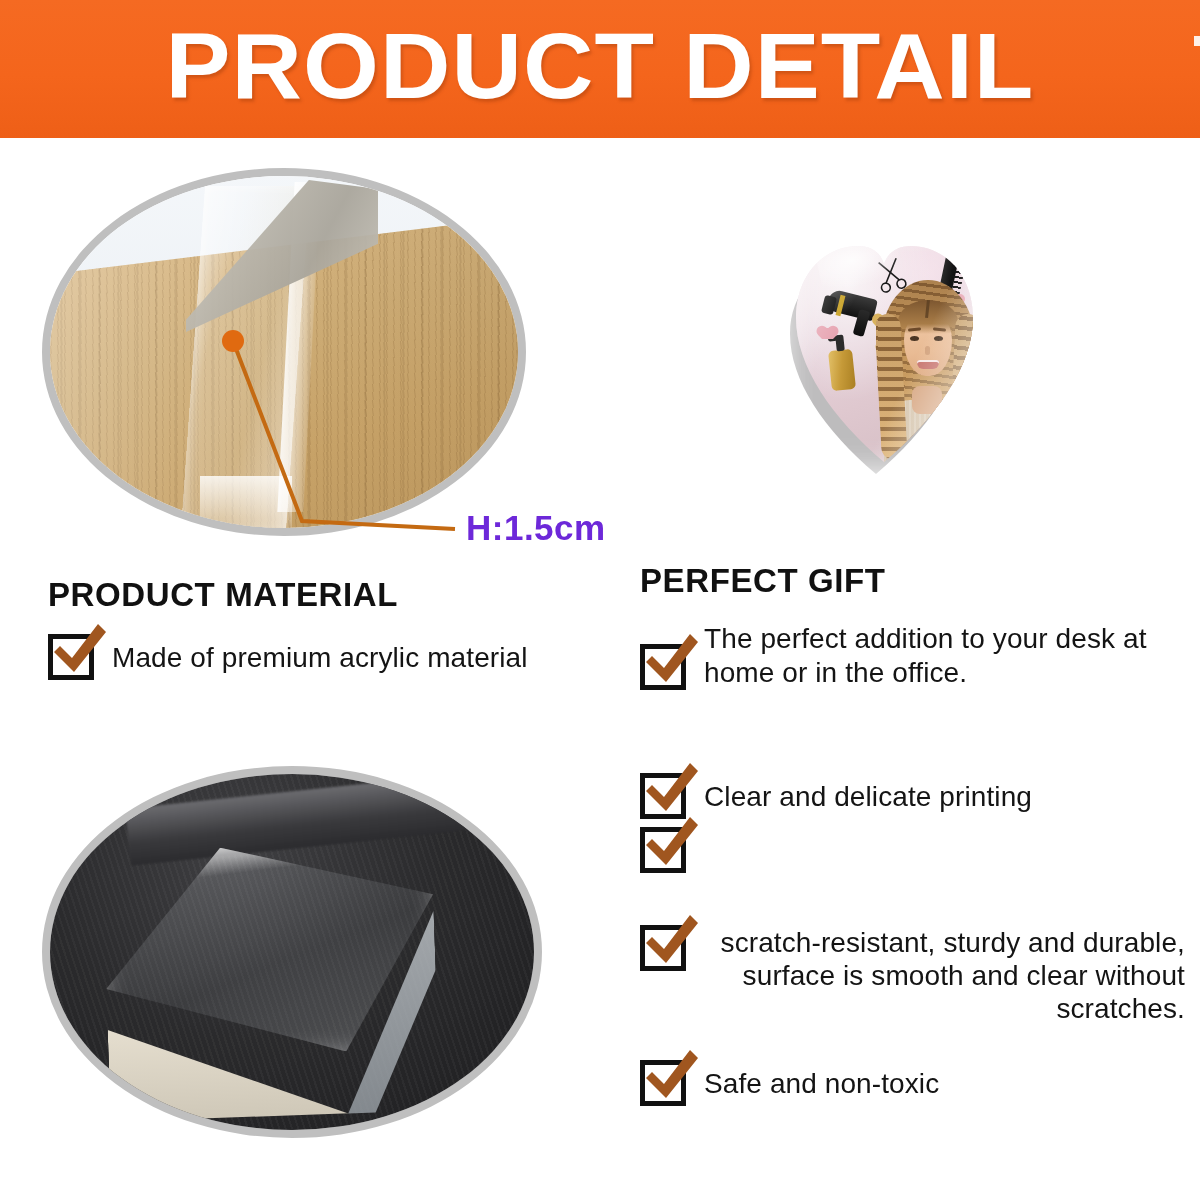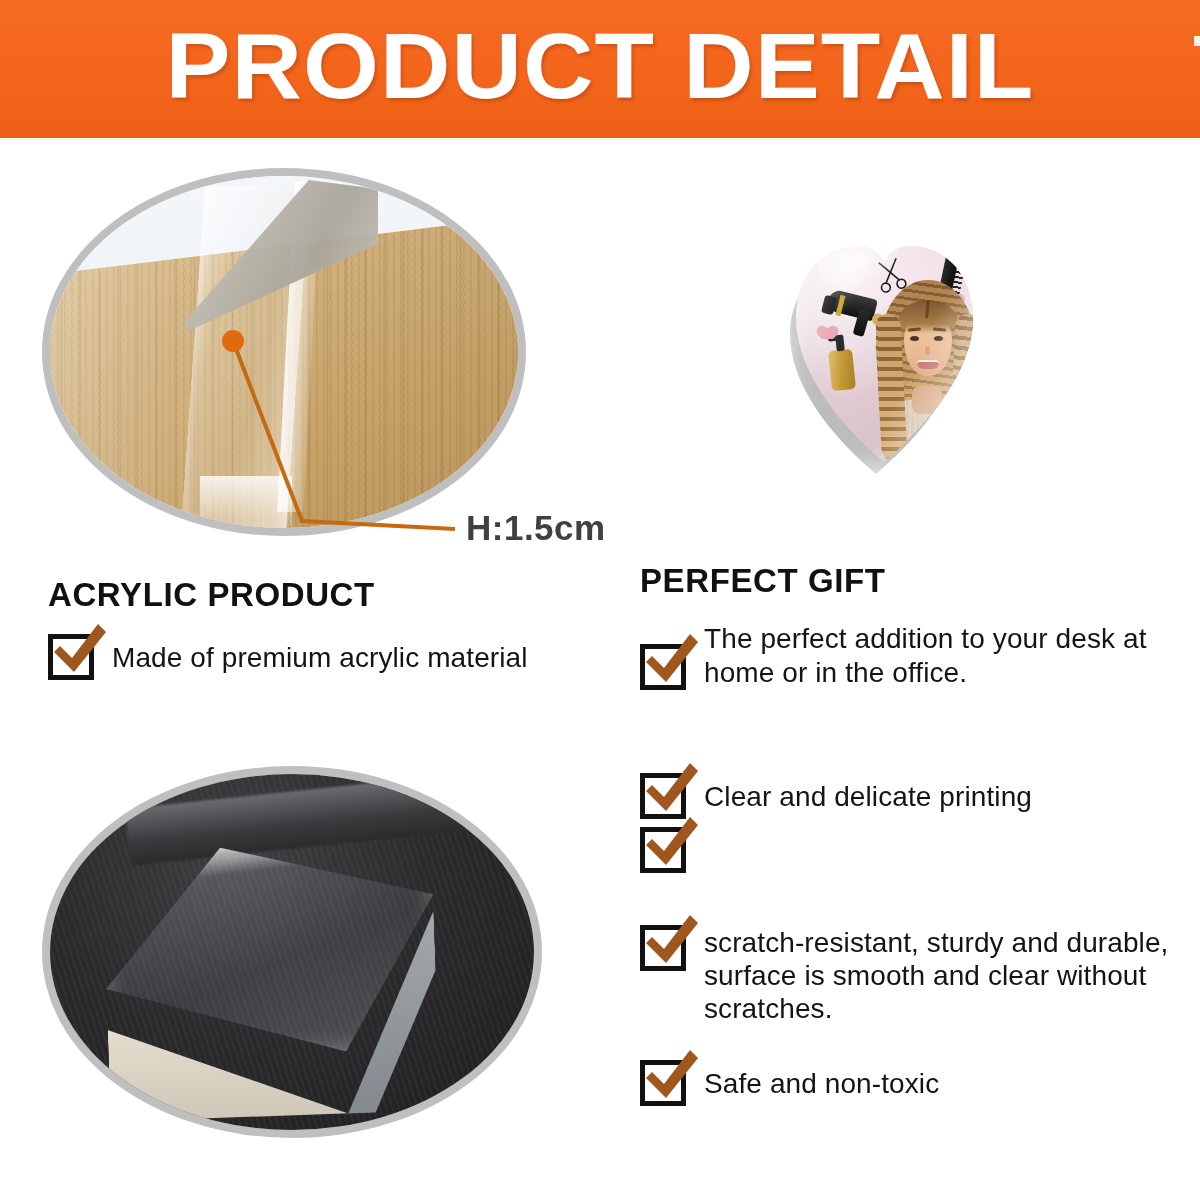--- a/index.html
+++ b/index.html
@@ -349,21 +349,21 @@
     background: #e06a10;
   }
   .callout-svg { position: absolute; left: 0; top: 0; }
   .callout-label {
     position: absolute;
     left: 466px; top: 508px;
     font-family: "Liberation Sans", sans-serif;
     font-weight: 700;
     font-size: 35px;
     line-height: 40px;
-    color: #404040;
+    color: #6d28d9;
     letter-spacing: .5px;
     white-space: nowrap;
   }
 
   
   .sec-head {
     position: absolute;
     font-family: "Liberation Sans", sans-serif;
     font-weight: 700;
     font-size: 33px;
@@ -405,21 +405,21 @@
     line-height: 34px;
     color: #141414;
     letter-spacing: .1px;
   }
 
   .f-left-1  { left: 48px;  top: 634px; width: 560px; }
   .f-right-1 { left: 640px; top: 620px; width: 530px; align-items: flex-end; }
   .f-right-2 { left: 640px; top: 730px; width: 530px; margin-top: 43px; }
   .f-right-3 { left: 640px; top: 827px; width: 530px; }
   .f-right-4 { left: 640px; top: 925px; width: 545px; }
-  .f-right-4 .feature-text { line-height: 33px; }
+  .f-right-4 .feature-text { line-height: 33px; text-align: right; }
   .f-right-5 { left: 640px; top: 1060px; width: 530px; }
 
   .f-left-1 .feature-text,
   .f-right-2 .feature-text,
   .f-right-3 .feature-text,
   .f-right-5 .feature-text { padding-top: 7px; }
   .f-right-1 .feature-text { padding-top: 2px; }
   .f-right-4 .feature-text { padding-top: 1px; }
 </style>
 </head>
@@ -503,21 +503,21 @@
   <div class="h-rim"></div>
   <div class="h-gloss"></div>
 </div>
 
 <svg class="callout-svg" width="1200" height="1200">
   <polyline points="233,341 302,521 455,529" fill="none" stroke="#c46a12" stroke-width="4"></polyline>
 </svg>
 <div class="callout-dot"></div>
 <div class="callout-label">H:1.5cm</div>
 
-<div class="sec-head head-left">ACRYLIC PRODUCT</div>
+<div class="sec-head head-left">PRODUCT MATERIAL</div>
 
 <div class="feature f-left-1">
   <div class="check">
     <div class="check-box"></div>
     <svg class="check-mark" viewBox="0 0 58 56">
       <polygon points="4,30 10,24 22,36 48,2 56,10 24,50" fill="#A0561F"></polygon>
     </svg>
   </div>
   <div class="feature-text">Made of premium acrylic material</div>
 </div>

